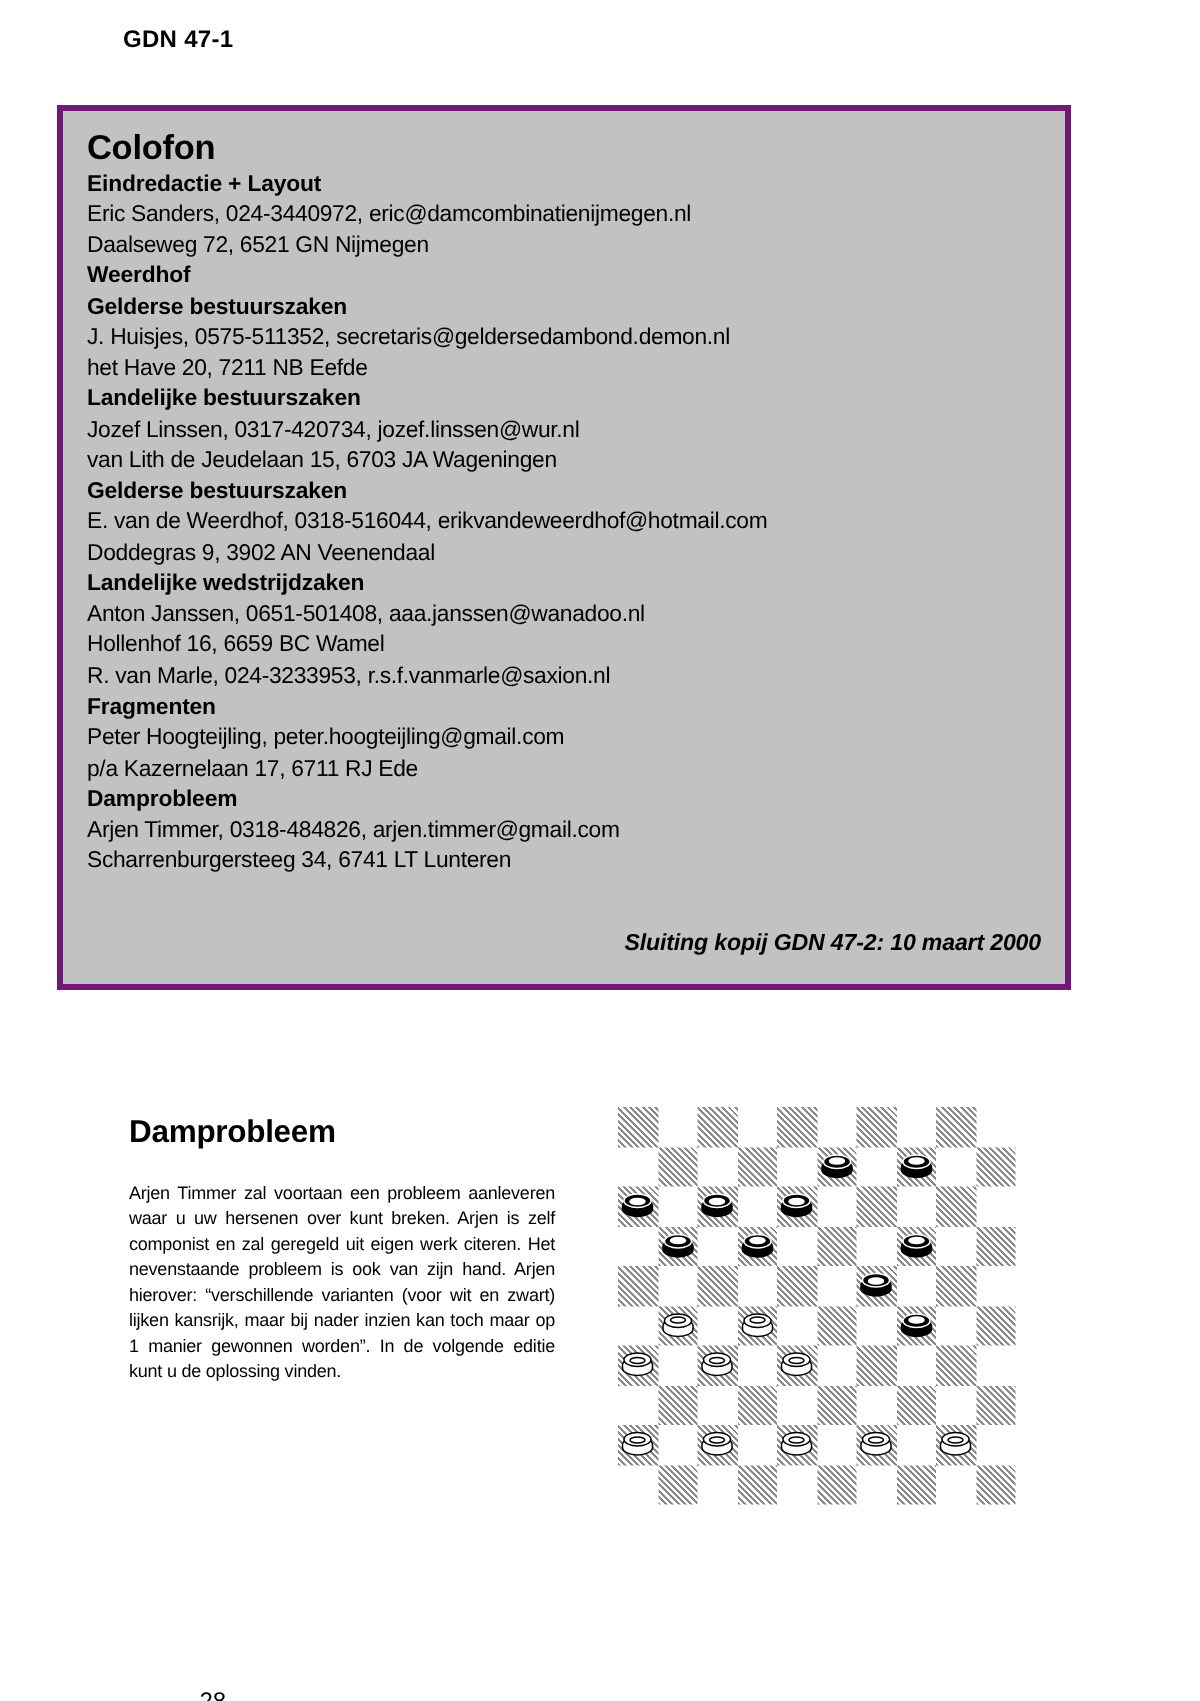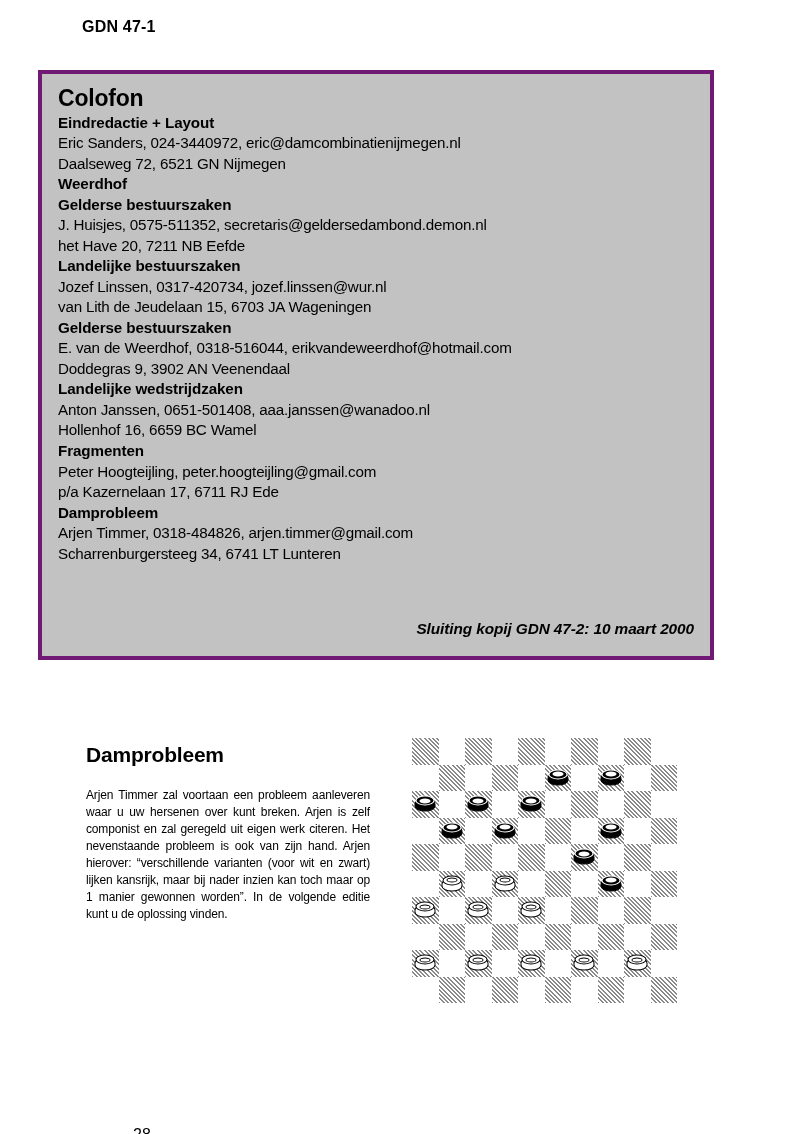--- a/index.html
+++ b/index.html
@@ -210,20 +210,21 @@
       <div class="colofon-line">het Have 20, 7211 NB Eefde</div>
       <div class="colofon-sub">Landelijke bestuurszaken</div>
       <div class="colofon-line">Jozef Linssen, 0317-420734, jozef.linssen@wur.nl</div>
       <div class="colofon-line">van Lith de Jeudelaan 15, 6703 JA Wageningen</div>
       <div class="colofon-sub">Gelderse bestuurszaken</div>
       <div class="colofon-line">E. van de Weerdhof, 0318-516044, erikvandeweerdhof@hotmail.com</div>
       <div class="colofon-line">Doddegras 9, 3902 AN Veenendaal</div>
       <div class="colofon-sub">Landelijke wedstrijdzaken</div>
       <div class="colofon-line">Anton Janssen, 0651-501408, aaa.janssen@wanadoo.nl</div>
       <div class="colofon-line">Hollenhof 16, 6659 BC Wamel</div>
+      <div class="colofon-line">R. van Marle, 024-3233953, r.s.f.vanmarle@saxion.nl</div>
       <div class="colofon-sub">Fragmenten</div>
       <div class="colofon-line">Peter Hoogteijling, peter.hoogteijling@gmail.com</div>
       <div class="colofon-line">p/a Kazernelaan 17, 6711 RJ Ede</div>
       <div class="colofon-sub">Damprobleem</div>
       <div class="colofon-line">Arjen Timmer, 0318-484826, arjen.timmer@gmail.com</div>
       <div class="colofon-line">Scharrenburgersteeg 34, 6741 LT Lunteren</div>
     </div>
   <div class="colofon-deadline">Sluiting kopij GDN 47-2: 10 maart 2000</div>
 </div>
 

